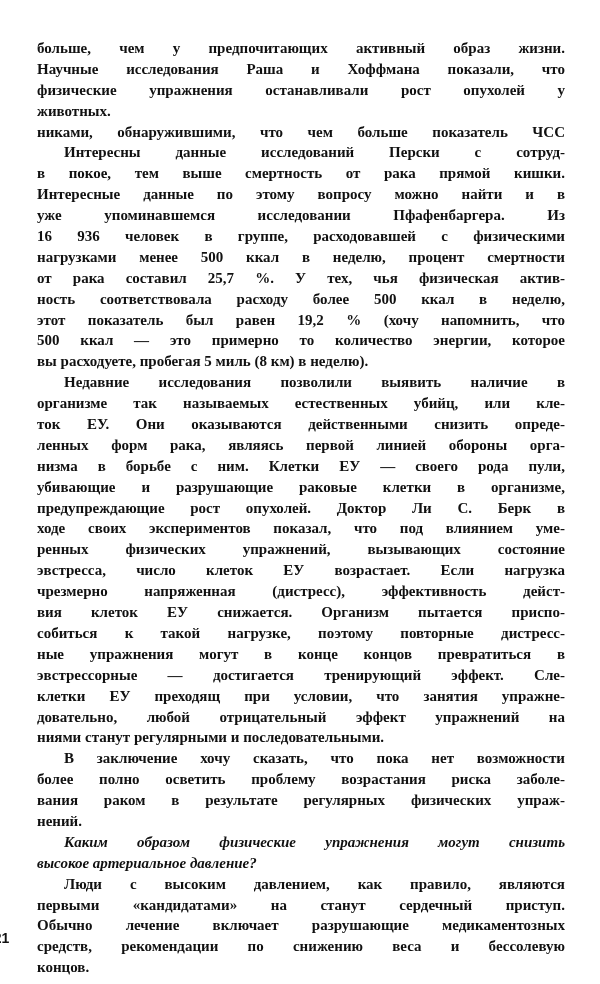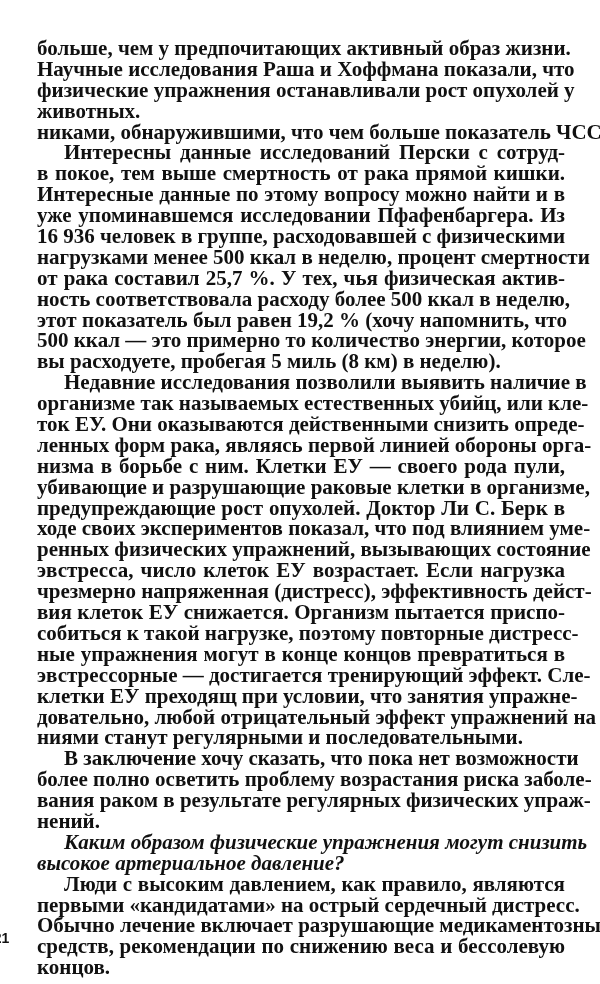--- a/index.html
+++ b/index.html
@@ -1,20 +1,20 @@
 <!DOCTYPE html>
 <html><head>
 <meta charset="utf-8">
 <style>
   html, body { margin: 0; padding: 0; background: #ffffff; }
   body { width: 600px; height: 984px; position: relative; overflow: hidden; }
   .page {
     position: absolute; left: 37px; top: 38px; width: 528px;
     font-family: "Liberation Serif", "DejaVu Serif", serif;
-    font-size: 21px; color: #111111; font-weight: bold;
+    font-size: 15px; color: #111111; font-weight: bold;
   }
   .line {
     height: 20.9px; line-height: 20.9px; white-space: nowrap;
     text-align: justify; text-align-last: justify; display: block;
   }
   .line.last { text-align-last: left; }
   .line.indent { padding-left: 27px; }
   .italic { font-style: italic; }
   .pagenum {
     position: absolute; left: 0; width: 600px; top: 930px;
@@ -72,20 +72,20 @@
     <span class="line">более полно осветить проблему возрастания риска заболе-</span>
     <span class="line">вания раком в результате регулярных физических упраж-</span>
     <span class="line last">нений.</span>
   </div>
   <div class="italic">
     <span class="line indent">Каким образом физические упражнения могут снизить</span>
     <span class="line last">высокое артериальное давление?</span>
   </div>
   <div>
     <span class="line indent">Люди с высоким давлением, как правило, являются</span>
-    <span class="line">первыми «кандидатами» на острый сердечный дистресс.</span>
+    <span class="line">первыми «кандидатами» на станут сердечный приступ.</span>
     <span class="line">Обычно лечение включает разрушающие медикаментозных</span>
     <span class="line">средств, рекомендации по снижению веса и бессолевую</span>
     <span class="line last">концов.</span>
   </div>
 </div>
 
 <div class="pagenum"><span>221</span></div>
 
 </body></html>

